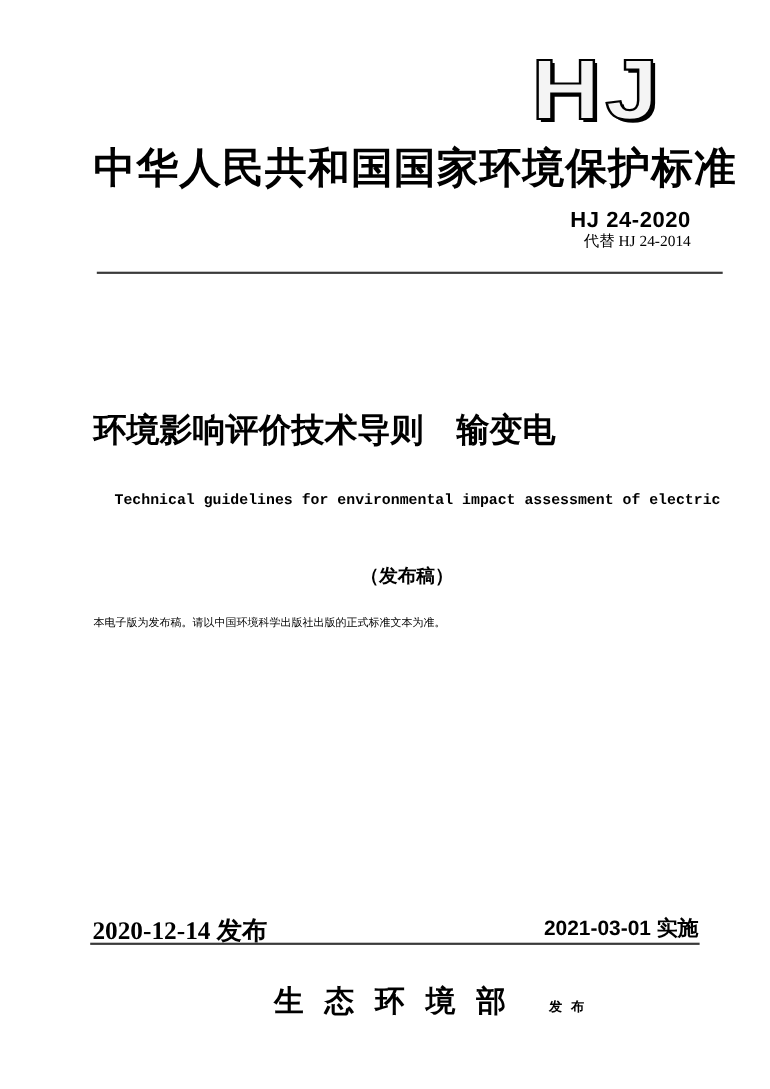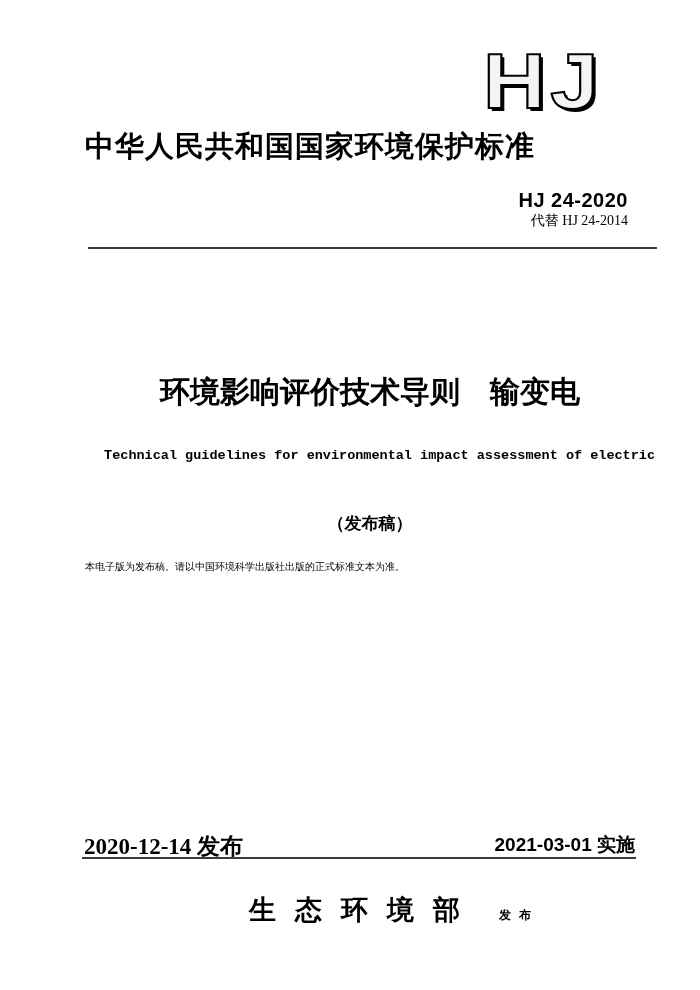--- a/index.html
+++ b/index.html
@@ -23,23 +23,23 @@
     left: 483px;
     top: 47px;
   }
 
   
   .header-title {
     position: absolute;
     left: 85px;
     right: 50px;
     top: 134px;
-    font-family: Liberation Mono, monospace;
-    font-weight: bold;
-    font-size: 29px;
+    font-family: Liberation Serif, serif;
+    font-weight: bold;
+    font-size: 38px;
     line-height: 1.05;
     letter-spacing: 1px;
     white-space: nowrap;
   }
 
   
   .std-number-block {
     position: absolute;
     right: 72px;
     top: 190px;
@@ -74,21 +74,20 @@
     width: 554px;
     top: 857px;
   }
 
   
   .title-cn {
     position: absolute;
     left: 85px;
     right: 45px;
     top: 377px;
-    text-align: center;
     font-family: "Liberation Sans", sans-serif;
     font-weight: bold;
     font-size: 30px;
     line-height: 1;
     white-space: nowrap;
   }
 
   
   .title-en {
     position: absolute;

